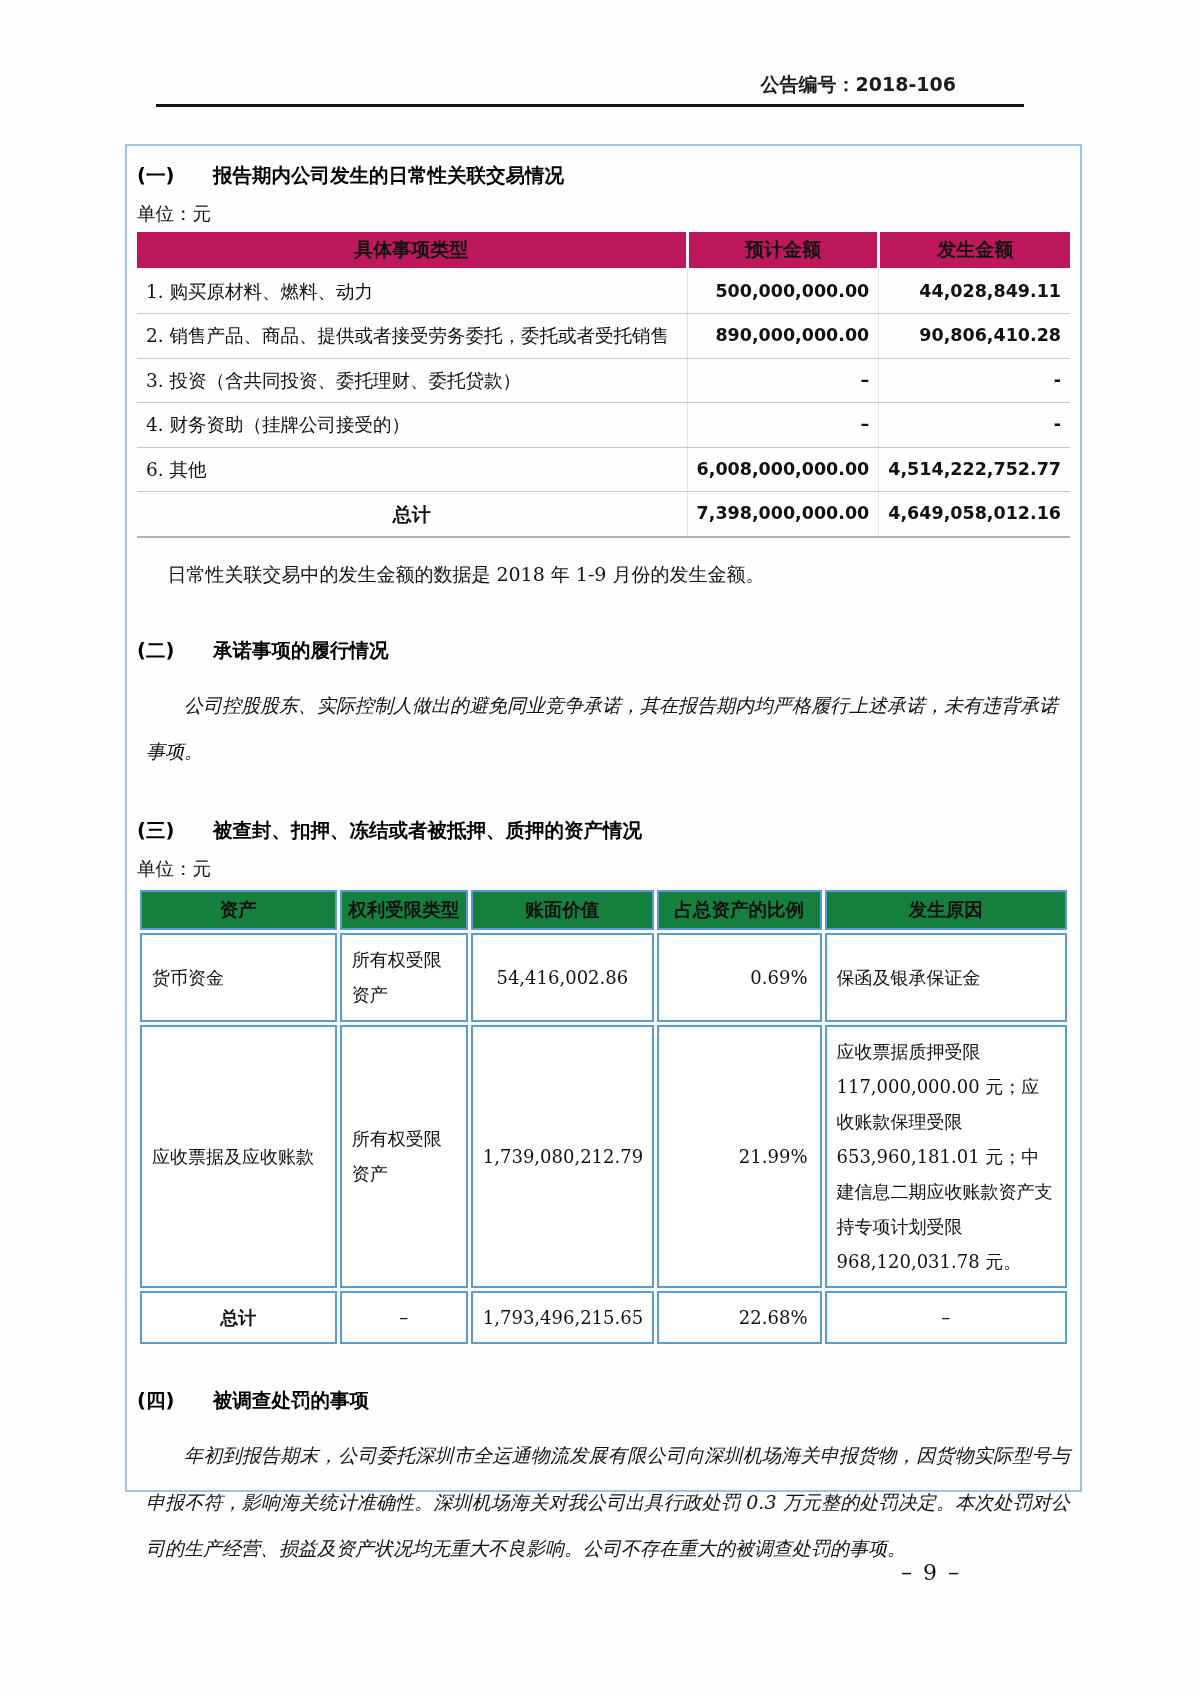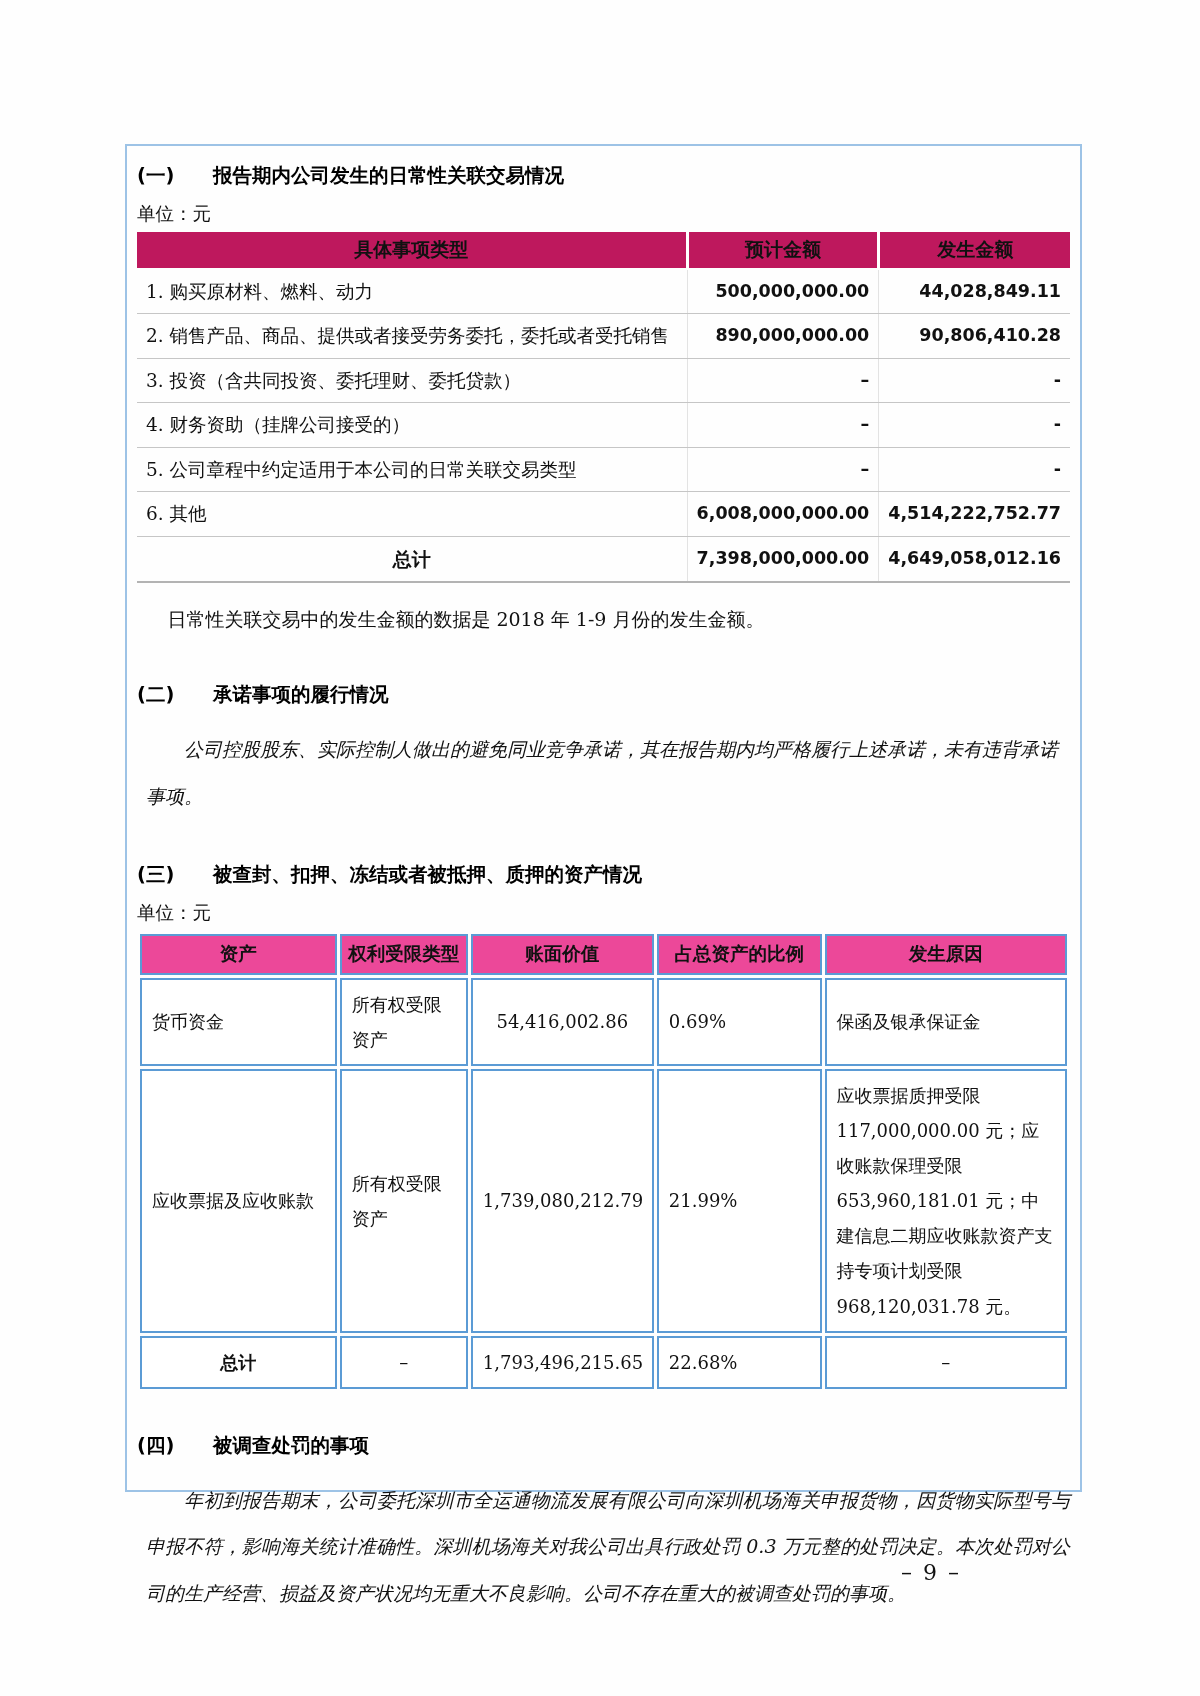--- a/index.html
+++ b/index.html
@@ -55,42 +55,45 @@
   }
   .t1 .total td { border-top:1px solid #aeaeae; border-bottom:2px solid #b3b3b3; }
 
   .note { margin:18px 0 0 0; text-indent:1.6em; line-height:1.9; }
   .para { margin:18px 0 0 9px; text-indent:2em; line-height:2.45;font-style:italic; }
   .justify { text-align:justify; }
 
   
   .t2 { width:100%; border-collapse:separate; border-spacing:3px; font-size:18px; table-layout:fixed; }
   .t2 th {
-    background:#ec4899; border:2px solid #5b9bd5;
+    background:#15803d; border:2px solid #5b9bd5;
     font-family:"DejaVu Sans","Liberation Sans",sans-serif; font-weight:bold;
     font-size:18.5px; padding:4px 0; line-height:1.55; vertical-align:middle;
   }
   .t2 td { border:2px solid #5b9bd5; padding:7px 10px; line-height:1.95; vertical-align:middle; background:#fff; }
   .t2 .c1 { width:21.5%; } .t2 .c2 { width:14%; } .t2 .c3 { width:20%; }
   .t2 .c4 { width:18%; } .t2 .c5 { width:auto; }
   .t2 .center { text-align:center;margin-top:17px; }
-  .t2 .right { padding-right:20px; }
+  .t2 .right { text-align:right; padding-right:12px; }
   .t2 .nw { white-space:nowrap; }
   .t2 .tc { text-align:center; font-family:"DejaVu Sans","Liberation Sans",sans-serif; font-weight:bold; }
 
   .page-num {
     position:absolute; left:856px; top:1560px; width:150px;
     text-align:center; font-size:22px; letter-spacing:2px;
   }
 </style>
 </head>
 <body>
 
 <div class="page">
 
+  <div class="doc-header">
+    <span>公告编号：</span><span>2018-106</span>
+  </div>
 
   <div class="content-box">
 
     <div class="sec">
       <span class="num">(一)</span>
       <span>报告期内公司发生的日常性关联交易情况</span>
     </div>
 
     <div class="unit-line">单位：元</div>
 
@@ -113,25 +116,20 @@
           <td class="amt">890,000,000.00</td>
           <td class="amt">90,806,410.28</td>
         </tr>
         <tr>
           <td>3. 投资（含共同投资、委托理财、委托贷款）</td>
           <td class="amt">–</td>
           <td class="amt">-</td>
         </tr>
         <tr>
           <td>4. 财务资助（挂牌公司接受的）</td>
-          <td class="amt">–</td>
-          <td class="amt">-</td>
-        </tr>
-        <tr>
-          <td>5. 公司章程中约定适用于本公司的日常关联交易类型</td>
           <td class="amt">–</td>
           <td class="amt">-</td>
         </tr>
         <tr>
           <td>6. 其他</td>
           <td class="amt">6,008,000,000.00</td>
           <td class="amt">4,514,222,752.77</td>
         </tr>
         <tr class="total">
           <td class="tc">总计</td>

